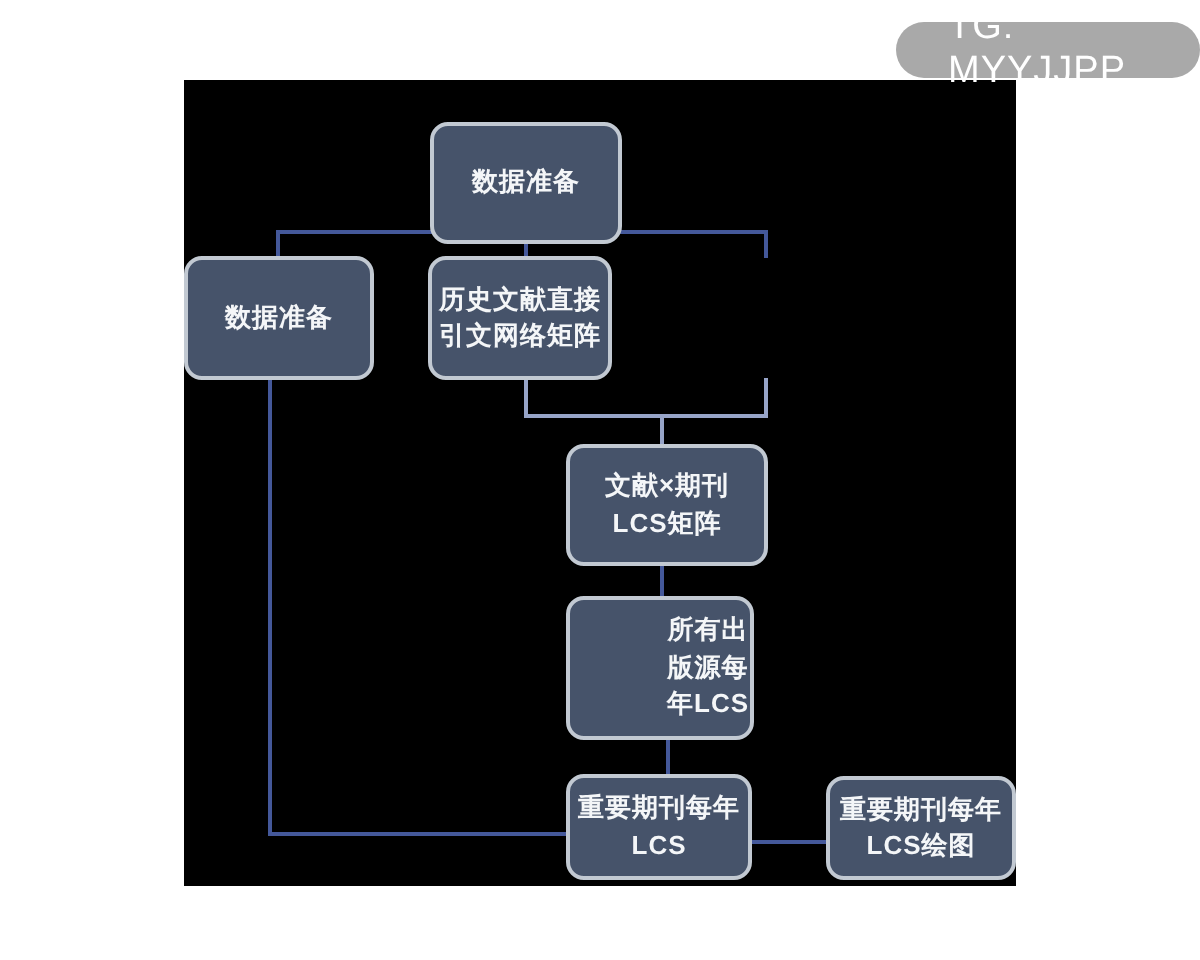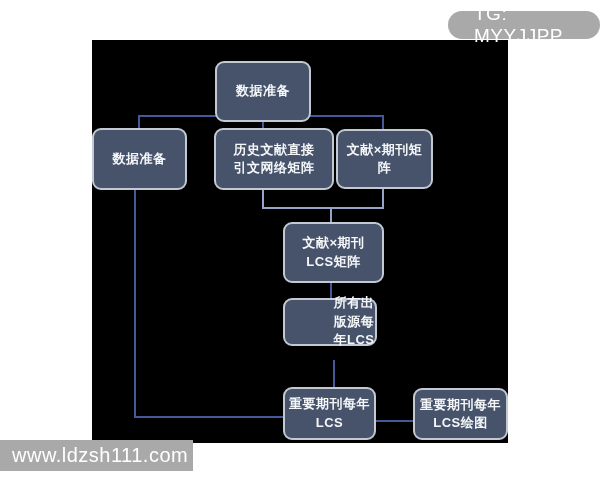--- a/index.html
+++ b/index.html
@@ -18,24 +18,24 @@
     background:var(--node-fill,#46536a);
     border:2px solid var(--node-border,#c2c9d2);
     border-radius:9px;
     color:var(--node-text,#f4f6f8);
     font-size:13px; font-weight:600; line-height:1.42;
     display:flex; align-items:center; justify-content:center;
     text-align:center; white-space:pre-line; letter-spacing:0.5px;
   }
   #n-data-prep          { left:215px; top:24px;  width:96px; height:61px;margin-top:37px; }
   #n-important-journals { left:92px;  top:128px; width:95px; height:62px; }
-  #n-hist-matrix        { left:214px; top:128px; width:120px; height:62px; }
+  #n-hist-matrix        { left:214px; top:128px; width:92px; height:62px; }
   #n-doc-journal-matrix { left:336px; top:129px; width:97px; height:60px; }
   #n-lcs-matrix         { left:283px; top:222px; width:101px; height:61px; }
-  #n-all-sources-lcs    { left:283px; top:298px; width:94px; height:48px;padding-left:48px; }
+  #n-all-sources-lcs    { left:283px; top:298px; width:94px; height:72px;padding-left:48px; }
   #n-yearly-lcs         { left:283px; top:387px; width:93px; height:53px; }
   #n-yearly-lcs-plot    { left:413px; top:388px; width:95px; height:52px; }
 
   .line { position:absolute; background:var(--connector,#44589a); }
   .line.light { background:var(--connector-light,#97a4c8); }
   #l-top-stem       { left:261px; top:100px; width:2px;   height:16px; }
   #l-branch-h       { left:138px; top:115px; width:246px; height:2px;  }
   #l-branch-v-left  { left:138px; top:115px; width:2px;   height:13px; }
   #l-branch-v-mid   { left:262px; top:115px; width:2px;   height:13px; }
   #l-branch-v-right { left:382px; top:115px; width:2px;   height:14px; }
@@ -76,26 +76,23 @@
   <div class="line" id="l-56"></div>
   <div class="line" id="l-67"></div>
   <div class="line" id="l-left-long"></div>
   <div class="line" id="l-left-h"></div>
   <div class="line" id="l-78"></div>
 
   <div class="node" id="n-data-prep">数据准备</div>
   <div class="node" id="n-important-journals">数据准备</div>
   <div class="node" id="n-hist-matrix">历史文献直接
 引文网络矩阵</div>
-  <div class="node" id="n-doc-journal-matrix">文献×期刊矩
-阵</div>
   <div class="node" id="n-lcs-matrix">文献×期刊
 LCS矩阵</div>
   <div class="node" id="n-all-sources-lcs">所有出版源每
 年LCS</div>
   <div class="node" id="n-yearly-lcs">重要期刊每年
 LCS</div>
   <div class="node" id="n-yearly-lcs-plot">重要期刊每年
 LCS绘图</div>
 
   <div class="wm" id="wm-top">TG: MYYJJPP</div>
-  <div class="wm" id="wm-bottom">www.ldzsh111.com</div>
 </div>
 
 </body></html>

